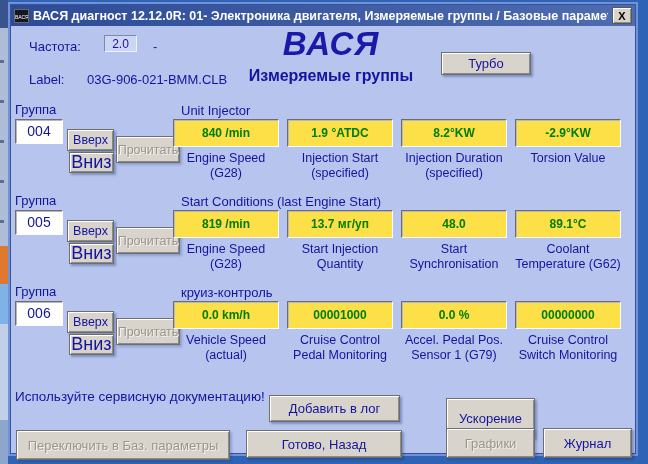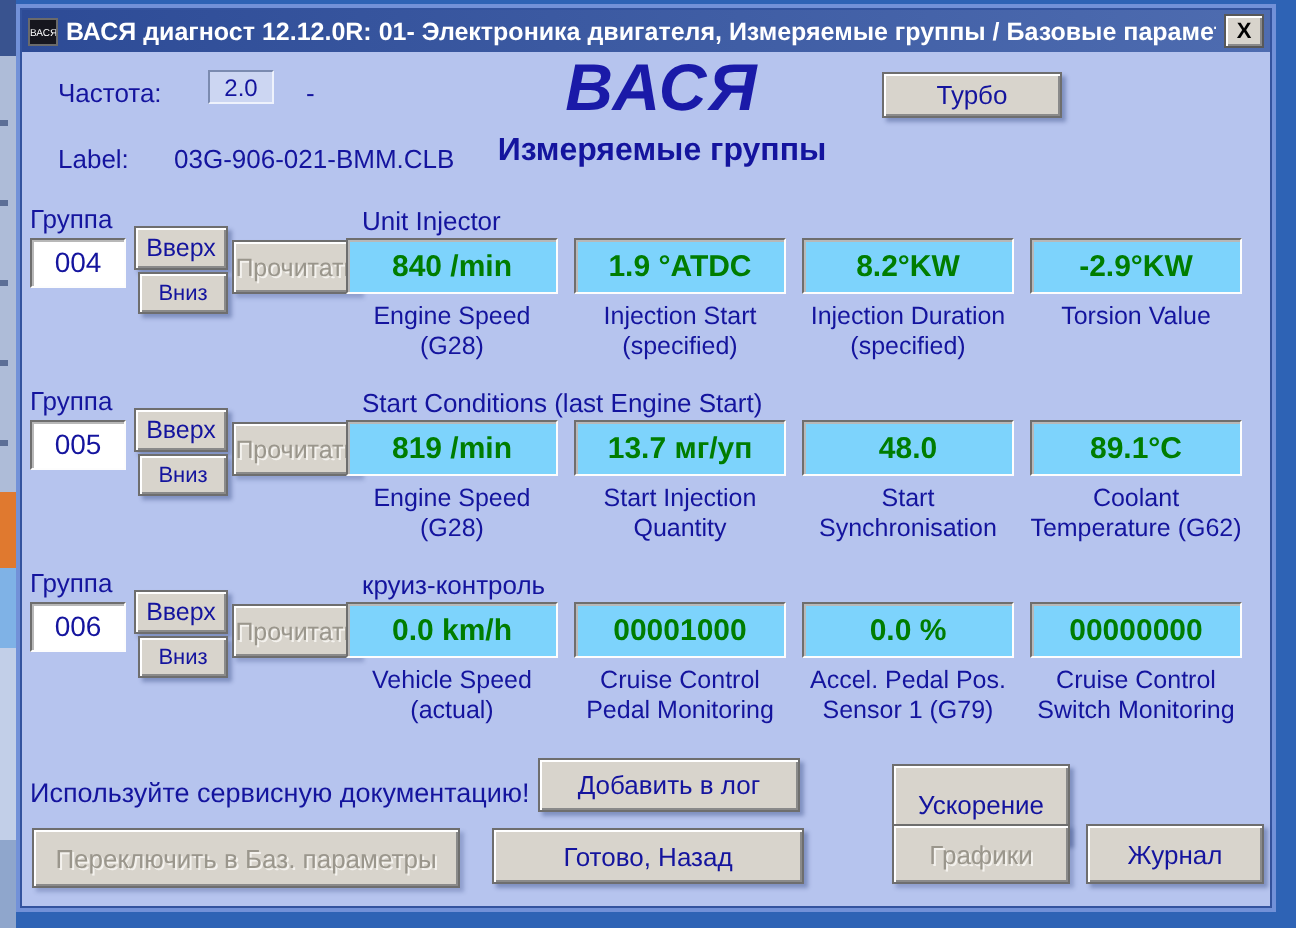--- a/index.html
+++ b/index.html
@@ -72,47 +72,47 @@
   }
   .label-caption { left:18px; top:46px; font-size:13px; }
   .label-value   { left:76px; top:46px; font-size:13px; }
 
   
   .btn {
     background:#d8d4cc; border:1px solid #6e6e6e;
     box-shadow: inset 1px 1px 0 #ffffff, inset -1px -1px 0 #8a8a8a, 2px 2px 2px rgba(30,50,110,.35);
     color:#14149e; font-size:13px;
     display:flex; align-items:center; justify-content:center;
-    box-sizing:border-box; cursor:default; white-space:nowrap;
+    box-sizing:border-box; cursor:default; white-space:nowrap;margin-top:16px;
   }
   .btn.disabled {
     color:#9a968c; text-shadow:1px 1px 0 #f4f2ee;
     box-shadow: inset 1px 1px 0 #ffffff, inset -1px -1px 0 #8a8a8a, 2px 2px 2px rgba(30,50,110,.25);
   }
   .turbo-btn { left:430px; top:10px; width:90px; height:23px; }
 
   
   .group-row { position:absolute; left:0; right:15px; height:90px; }
   .r0 { top:76px; } .r1 { top:167px; } .r2 { top:258px; }
   .grp-label { left:4px; top:0; font-size:13px; }
   .grp-num {
     left:4px; top:17px; width:48px; height:25px;
     background:#ffffff; border:1px solid; border-color:#6e6e6e #fdfdfd #fdfdfd #6e6e6e;
     box-shadow: inset 1px 1px 0 #b8b8b8;
     color:#14149e; font-size:14px; text-align:center; line-height:23px; box-sizing:border-box;
   }
   .btn-up   { left:56px;  top:11px; width:47px; height:22px; font-size:12.5px; }
-  .btn-down { left:58px;  top:34px; width:45px; height:21px; font-size:11px; }
+  .btn-down { left:58px;  top:34px; width:45px; height:21px; font-size:18px; }
   .btn-read { left:105px; top:18px; width:64px; height:27px; font-size:12.5px; }
   .grp-title { left:170px; top:1px; font-size:13px; }
   .vbox {
     top:17px; width:106px; height:28px;
-    background:#7dd3fc; border:1px solid; border-color:#6e6e6e #fdfdfd #fdfdfd #6e6e6e;
+    background:#fde047; border:1px solid; border-color:#6e6e6e #fdfdfd #fdfdfd #6e6e6e;
     box-shadow: inset 1px 1px 0 #b8b8b8;
-    color:#007d00; font-weight:bold; font-size:15px;
+    color:#007d00; font-weight:bold; font-size:12px;
     display:flex; align-items:center; justify-content:center; box-sizing:border-box;
   }
   .vlabel {
     top:49px; width:106px; text-align:center;
     font-size:12.5px; line-height:15px; color:#14149e; white-space:pre-line;
   }
   .c0 { left:162px; } .c1 { left:276px; } .c2 { left:390px; } .c3 { left:504px; }
 
   
   .notice { left:4px; top:363px; font-size:13.5px;text-align:right; }

